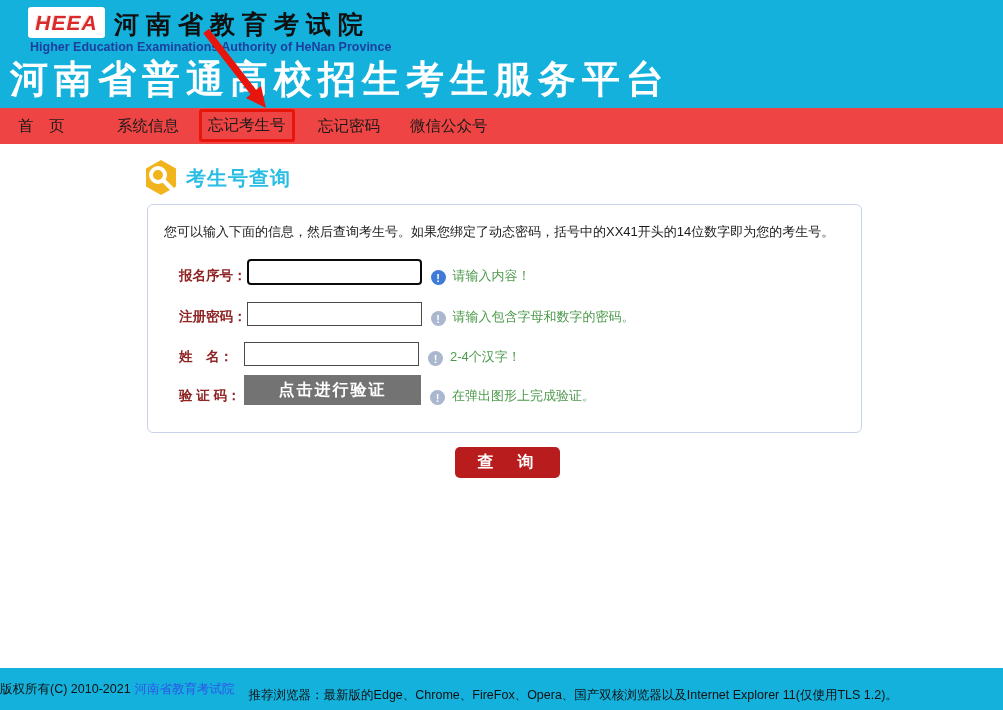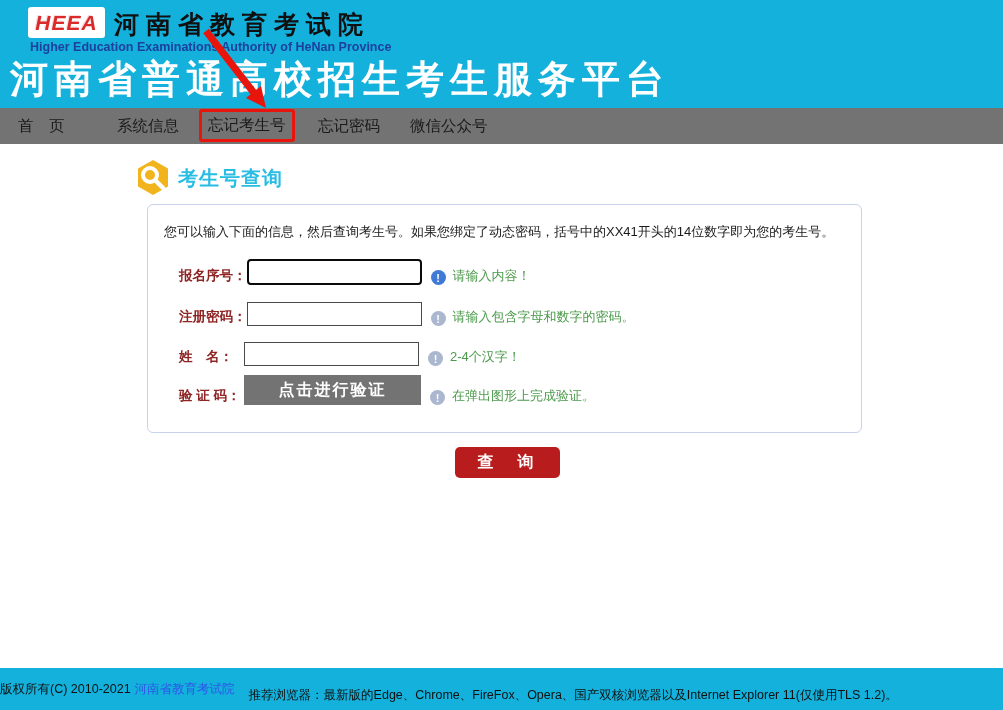--- a/index.html
+++ b/index.html
@@ -13,28 +13,28 @@
   .logo-text { color:#d92b2b; font-weight:bold; font-style:italic; font-size:21px; letter-spacing:1px;
                text-shadow:1px 1px 0 #fff, -1px -1px 0 #fadada; }
   .org-cn { position:absolute; left:114px; top:8px; font-size:25px; font-weight:bold; color:#101010; letter-spacing:7px; }
   .org-en { position:absolute; left:30px; top:40px; font-size:12.5px; font-weight:bold; color:#1d3f9e; }
   .portal-title { position:absolute; left:10px; top:54px; font-size:38px; font-weight:bold; color:#ffffff; letter-spacing:6px; }
 
   
   .arrow-svg { position:absolute; left:0; top:0; width:1003px; height:160px; pointer-events:none; z-index:20; }
 
   
-  .navbar { position:absolute; left:0; top:108px; width:1003px; height:36px; background:#737373; }
+  .navbar { position:absolute; left:0; top:108px; width:1003px; height:36px; background:#ef4444; }
   .nav-item { position:absolute; top:0; height:36px; line-height:36px; font-size:15.5px; color:#1a1a1a; cursor:pointer; white-space:nowrap; }
   .nav-hl-box { position:absolute; left:199px; top:1px; height:33px; border:3px solid #e8150d; border-radius:3px;
                 padding:12px 6px; display:flex; align-items:center; z-index:15; background:transparent; }
   .nav-hl-box .nav-item-inner { font-size:15.5px; color:#1a1a1a; white-space:nowrap; cursor:pointer; }
 
   
-  .section-header { position:absolute; left:136px; top:159px; display:flex; align-items:center;text-align:center; }
+  .section-header { position:absolute; left:144px; top:159px; display:flex; align-items:center;text-align:center; }
   .section-title { color:#29bde4; font-size:20px; font-weight:bold; margin-left:7px; letter-spacing:1px; }
 
   
   .form-panel { position:absolute; left:147px; top:204px; width:715px; height:229px; background:#ffffff;
                 border:1px solid #c9d2ec; border-radius:6px;padding-left:40px; }
   .instruction { position:absolute; left:16px; top:18px; font-size:13px; color:#1a1a1a; }
   .form-row { position:absolute; left:31px; display:flex; align-items:flex-end; height:30px; }
   .row-0 { top:50px; } .row-1 { top:91px; } .row-2 { top:131px; } .row-3 { top:170px; }
   .field-label { flex:0 0 65px; font-size:13.5px; font-weight:bold; color:#8e2424; white-space:nowrap; }
   .text-input { width:175px; height:24px; border:1px solid #4a4a4a; background:#fff; font-size:14px; padding:0 4px; outline:none; }

